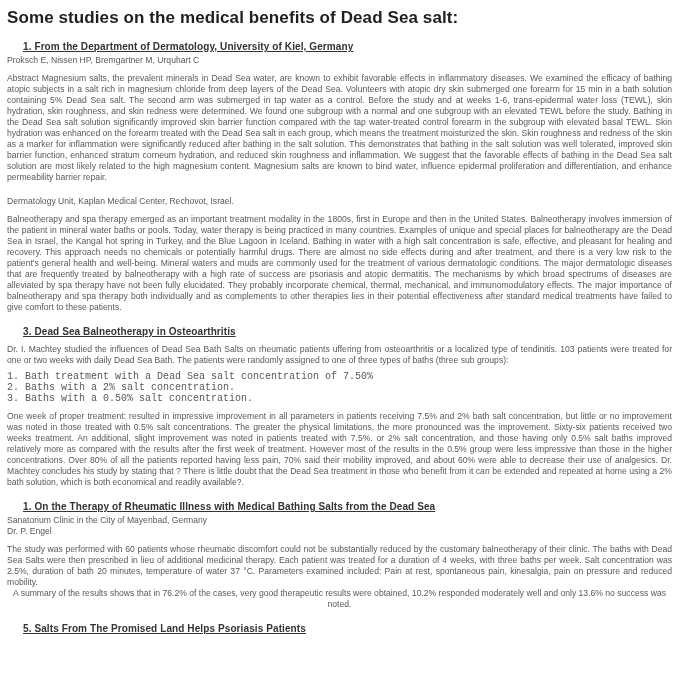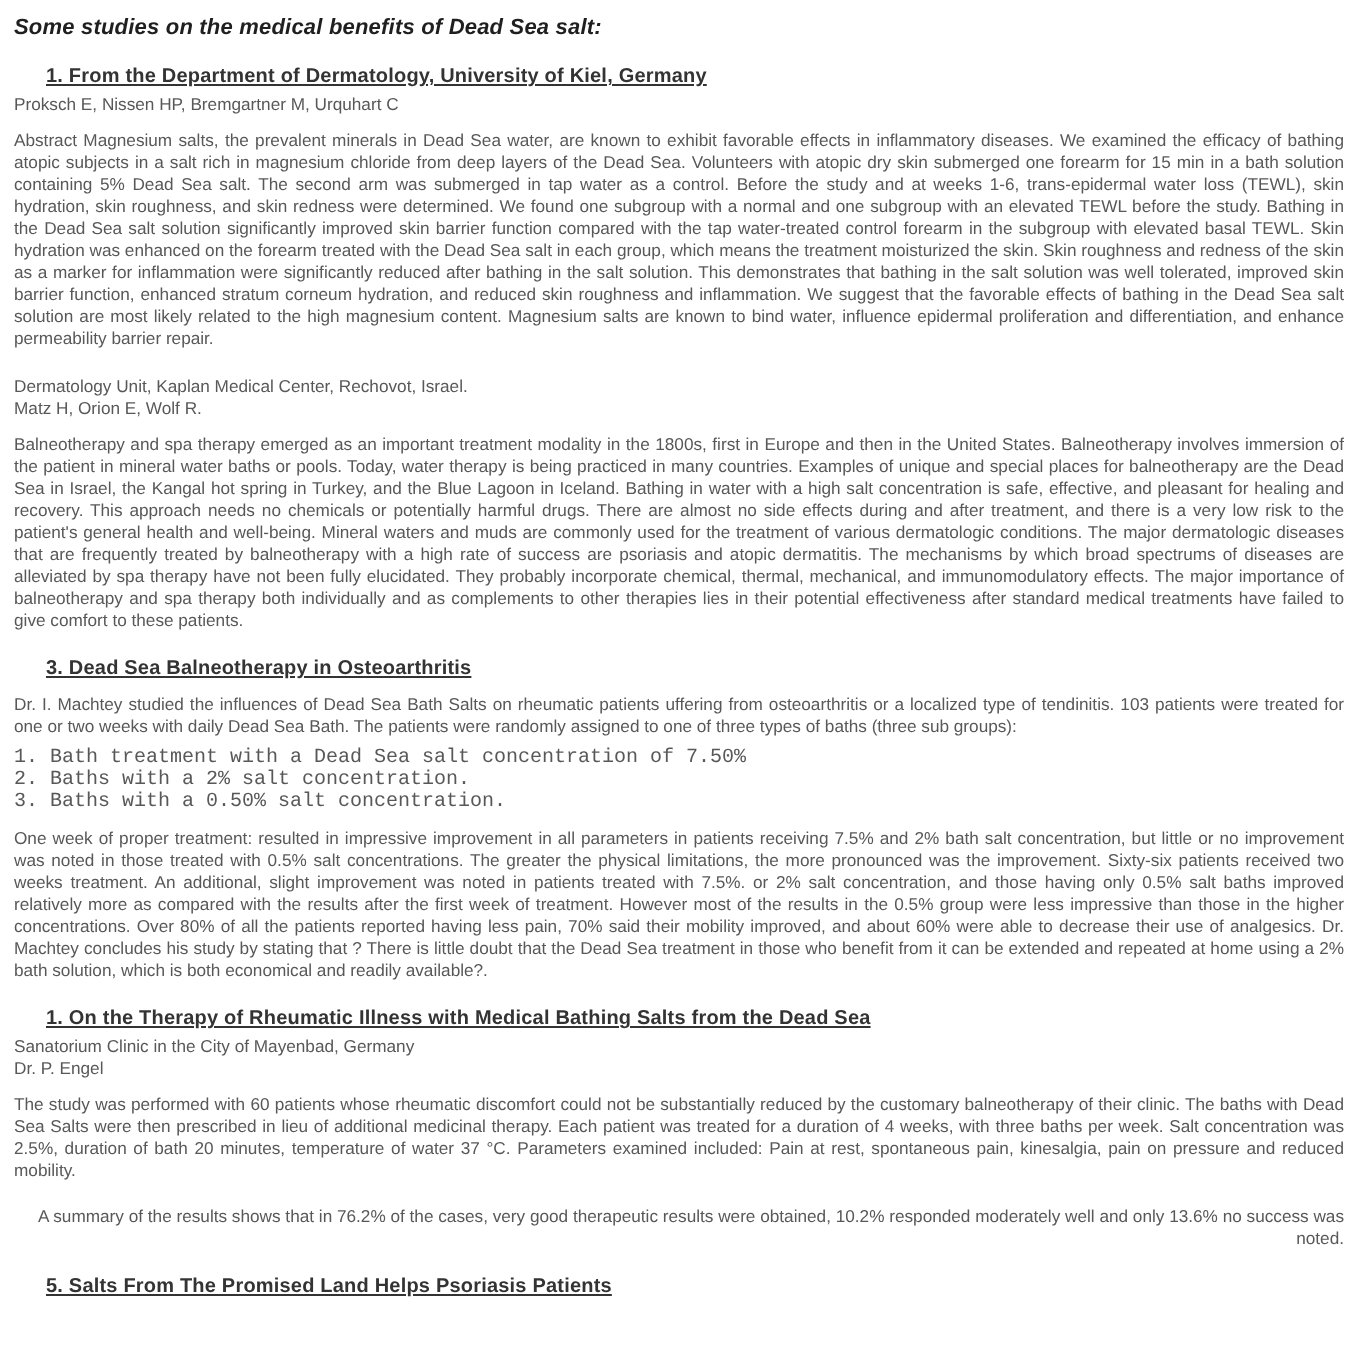--- a/index.html
+++ b/index.html
@@ -9,26 +9,25 @@
   }
   .doc {
     width: 679px;
     min-height: 679px;
     box-sizing: border-box;
     padding: 6px 7px 8px 7px;
     background: #ffffff;
     font-family: "Liberation Sans", sans-serif;
   }
   .doc-title {
-    font-size: 11px;
+    font-size: 17px;
     font-weight: bold;
     color: #1f1f1f;
     margin: 2px 0 0 0;
     letter-spacing: 0.1px;
-    font-style: italic;
   }
   .section {
     margin-top: 13px;
   }
   .section-heading {
     font-size: 10px;
     font-weight: bold;
     text-decoration: underline;
     color: #333333;
     margin: 0 0 3px 16px;
@@ -40,22 +39,22 @@
     line-height: 11px;
   }
   .para {
     font-size: 8.6px;
     color: #585858;
     line-height: 11px;
     text-align: justify;
     margin: 7px 0 0 0;
   }
   .para-tight {
-    margin-top: 12px;
-    text-align: right;
+    margin-top: 0;
+    text-align: center;
   }
   .bath-list {
     margin-top: 5px;
     margin-bottom: 6px;
   }
   .bath-list-item {
     font-size: 10px;
     color: #585858;
     line-height: 11px;
     font-family: Liberation Mono, monospace;
@@ -69,21 +68,20 @@
   <h1 class="doc-title">Some studies on the medical benefits of Dead Sea salt:</h1>
 
   <div class="section">
     <h2 class="section-heading">1. From the Department of Dermatology, University of Kiel, Germany</h2>
     <div class="meta-line">Proksch E, Nissen HP, Bremgartner M, Urquhart C</div>
     <p class="para">Abstract Magnesium salts, the prevalent minerals in Dead Sea water, are known to exhibit favorable effects in inflammatory diseases. We examined the efficacy of bathing atopic subjects in a salt rich in magnesium chloride from deep layers of the Dead Sea. Volunteers with atopic dry skin submerged one forearm for 15 min in a bath solution containing 5% Dead Sea salt. The second arm was submerged in tap water as a control. Before the study and at weeks 1-6, trans-epidermal water loss (TEWL), skin hydration, skin roughness, and skin redness were determined. We found one subgroup with a normal and one subgroup with an elevated TEWL before the study. Bathing in the Dead Sea salt solution significantly improved skin barrier function compared with the tap water-treated control forearm in the subgroup with elevated basal TEWL. Skin hydration was enhanced on the forearm treated with the Dead Sea salt in each group, which means the treatment moisturized the skin. Skin roughness and redness of the skin as a marker for inflammation were significantly reduced after bathing in the salt solution. This demonstrates that bathing in the salt solution was well tolerated, improved skin barrier function, enhanced stratum corneum hydration, and reduced skin roughness and inflammation. We suggest that the favorable effects of bathing in the Dead Sea salt solution are most likely related to the high magnesium content. Magnesium salts are known to bind water, influence epidermal proliferation and differentiation, and enhance permeability barrier repair.</p>
   </div>
 
   <div class="section">
     <div class="meta-line">Dermatology Unit, Kaplan Medical Center, Rechovot, Israel.</div>
-    <div class="meta-line">Matz H, Orion E, Wolf R.</div>
     <p class="para">Balneotherapy and spa therapy emerged as an important treatment modality in the 1800s, first in Europe and then in the United States. Balneotherapy involves immersion of the patient in mineral water baths or pools. Today, water therapy is being practiced in many countries. Examples of unique and special places for balneotherapy are the Dead Sea in Israel, the Kangal hot spring in Turkey, and the Blue Lagoon in Iceland. Bathing in water with a high salt concentration is safe, effective, and pleasant for healing and recovery. This approach needs no chemicals or potentially harmful drugs. There are almost no side effects during and after treatment, and there is a very low risk to the patient's general health and well-being. Mineral waters and muds are commonly used for the treatment of various dermatologic conditions. The major dermatologic diseases that are frequently treated by balneotherapy with a high rate of success are psoriasis and atopic dermatitis. The mechanisms by which broad spectrums of diseases are alleviated by spa therapy have not been fully elucidated. They probably incorporate chemical, thermal, mechanical, and immunomodulatory effects. The major importance of balneotherapy and spa therapy both individually and as complements to other therapies lies in their potential effectiveness after standard medical treatments have failed to give comfort to these patients.</p>
   </div>
 
   <div class="section">
     <h2 class="section-heading">3. Dead Sea Balneotherapy in Osteoarthritis</h2>
     <p class="para">Dr. I. Machtey studied the influences of Dead Sea Bath Salts on rheumatic patients uffering from osteoarthritis or a localized type of tendinitis. 103 patients were treated for one or two weeks with daily Dead Sea Bath. The patients were randomly assigned to one of three types of baths (three sub groups):</p>
     <div class="bath-list">
       <div class="bath-list-item">1. Bath treatment with a Dead Sea salt concentration of 7.50%</div>
       <div class="bath-list-item">2. Baths with a 2% salt concentration.</div>
       <div class="bath-list-item">3. Baths with a 0.50% salt concentration.</div>

